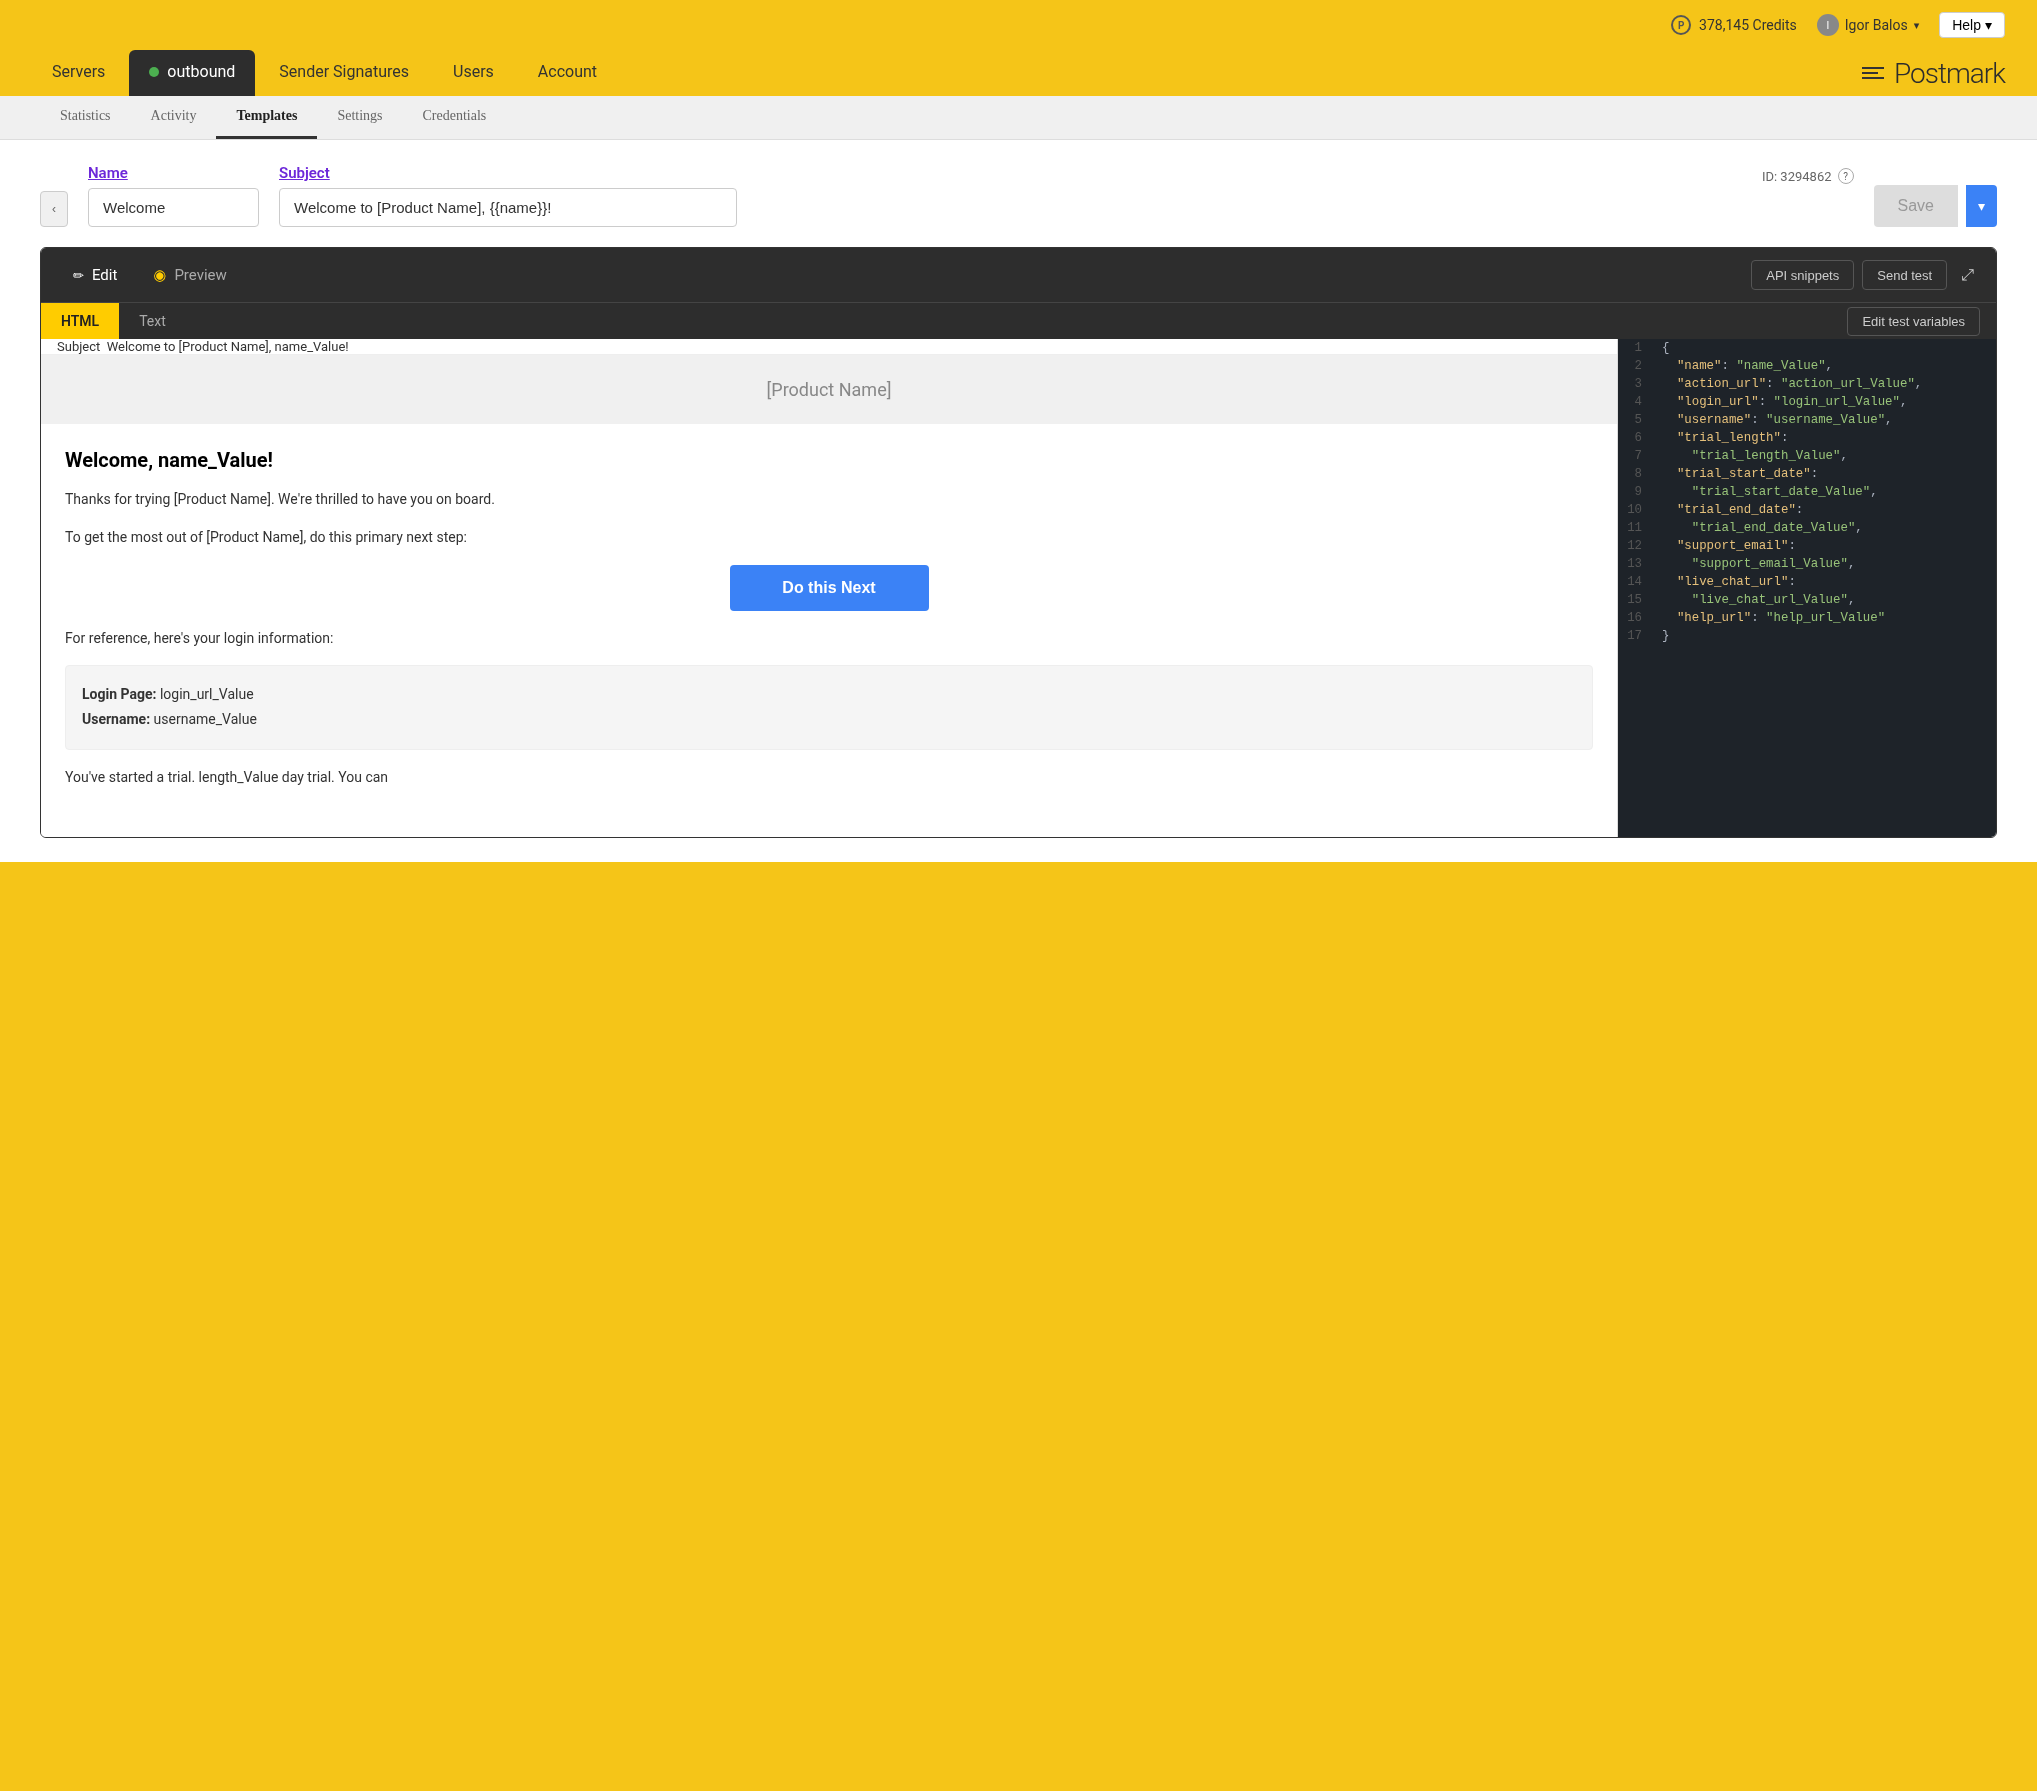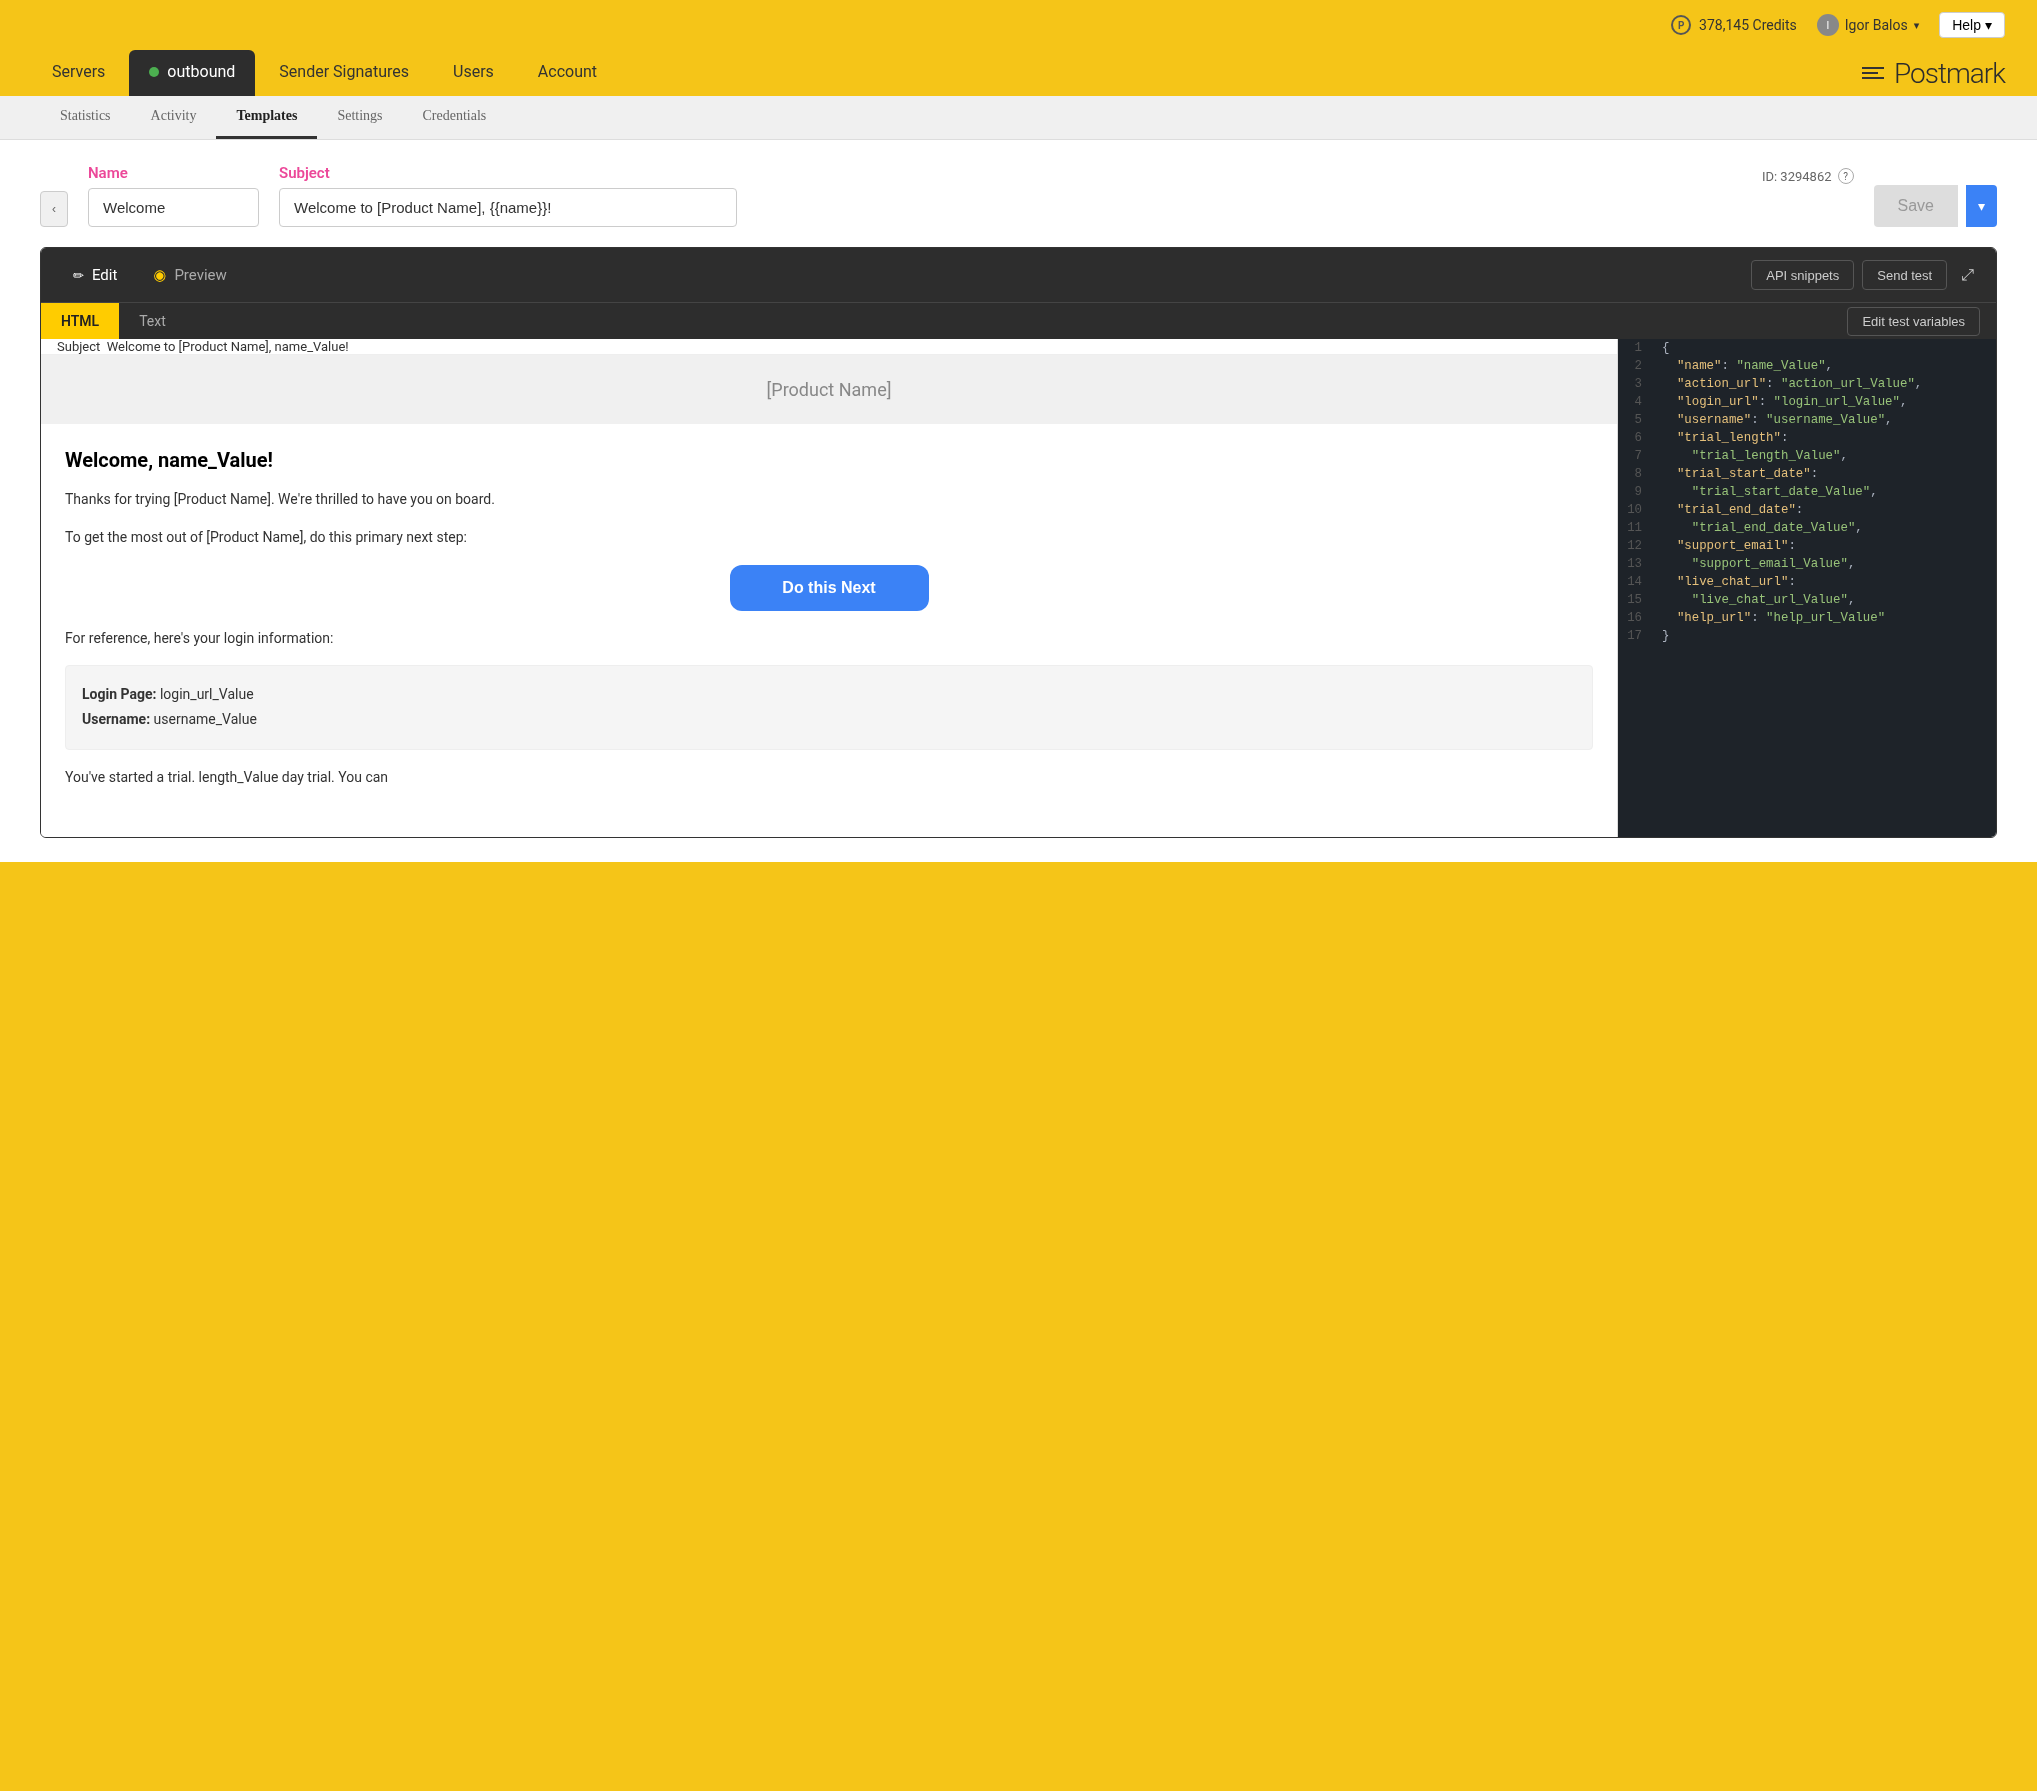--- a/index.html
+++ b/index.html
@@ -114,21 +114,21 @@
       border: 1px solid #ccc;
       border-radius: 4px;
       width: 28px; height: 36px;
       display: flex; align-items: center; justify-content: center;
       cursor: pointer; font-size: 12px; color: #666;
     }
     .form-field {
       display: flex; flex-direction: column; gap: 6px;
     }
     .form-field label {
-      font-size: 15px; font-weight: 600; color: #ec4899;
+      font-size: 15px; font-weight: 600; color: #6d28d9; text-decoration: underline;
     }
     .form-field input {
       border: 1px solid #ccc; border-radius: 4px;
       padding: 10px 14px; font-size: 15px; color: #333;
       outline: none;
     }
     .field-name { width: 171px; }
     .field-subject { width: 458px; }
     .id-label {
       margin-left: auto;
@@ -254,21 +254,21 @@
     }
     .preview-body p {
       font-size: 14px; color: #333; line-height: 1.6; margin-bottom: 16px;
     }
     .do-next-btn {
       display: block;
       background: #3b82f6;
       color: white;
       text-align: center;
       padding: 14px 32px;
-      border-radius: 12px;
+      border-radius: 4px;
       font-size: 16px;
       font-weight: 600;
       width: 199px;
       margin: 16px auto;
       cursor: pointer;
       border: none;
     }
     .login-box {
       background: #f5f5f5;
       border: 1px solid #eee;

